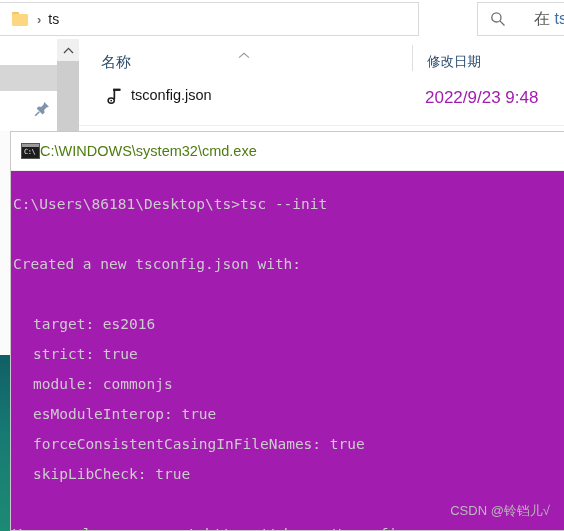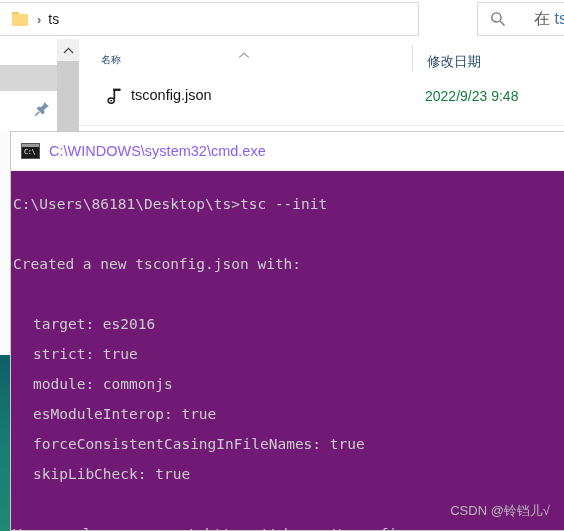--- a/index.html
+++ b/index.html
@@ -171,21 +171,21 @@
   }
   .col-headers {
     position: absolute;
     left: 0; top: 0;
     width: 485px; height: 38px;
     background: #ffffff;
   }
   .col-name {
     position: absolute;
     left: 22px; top: 14px;
-    font-size: 10px;
+    font-size: 15px;
     color: #2a4b6e;
   }
   .col-date {
     position: absolute;
     left: 348px; top: 14px;
     font-size: 13.5px;
     color: #2a4b6e;
   }
   .col-divider {
     position: absolute;
@@ -212,22 +212,22 @@
   }
   .file-name {
     position: absolute;
     left: 52px; top: 8px;
     font-size: 14.5px;
     color: #141414;
   }
   .file-date {
     position: absolute;
     left: 346px; top: 9px;
-    font-size: 14px;
-    color: #15803d;
+    font-size: 17px;
+    color: #a21caf;
   }
   .list-bottom-line {
     position: absolute;
     left: 79px; top: 125px;
     width: 485px; height: 1px;
     background: #ededed;
   }
 
   
   .teal-strip {
@@ -285,28 +285,27 @@
   .cmd-ico .prompt {
     position: absolute;
     left: 2px; top: 4px;
     font-family: "DejaVu Sans Mono", monospace;
     font-size: 7px;
     color: #e6e6e6;
     line-height: 8px;
     letter-spacing: -0.5px;
   }
   .cmd-title-text {
-    margin-left: 9px;
     font-size: 14.5px;
-    color: #8b5cf6;
+    color: #4d7c0f;
   }
   .cmd-body {
     position: relative;
     height: 361px;
-    background: #701a75;
+    background: #a21caf;
     padding: 18px 0 0 0;
     box-sizing: border-box;
   }
   .term-line {
     font-family: "DejaVu Sans Mono", monospace;
     font-size: 14.5px;
     color: #cccccc;
     line-height: 30px;
     white-space: pre;
     padding-left: 2px;

